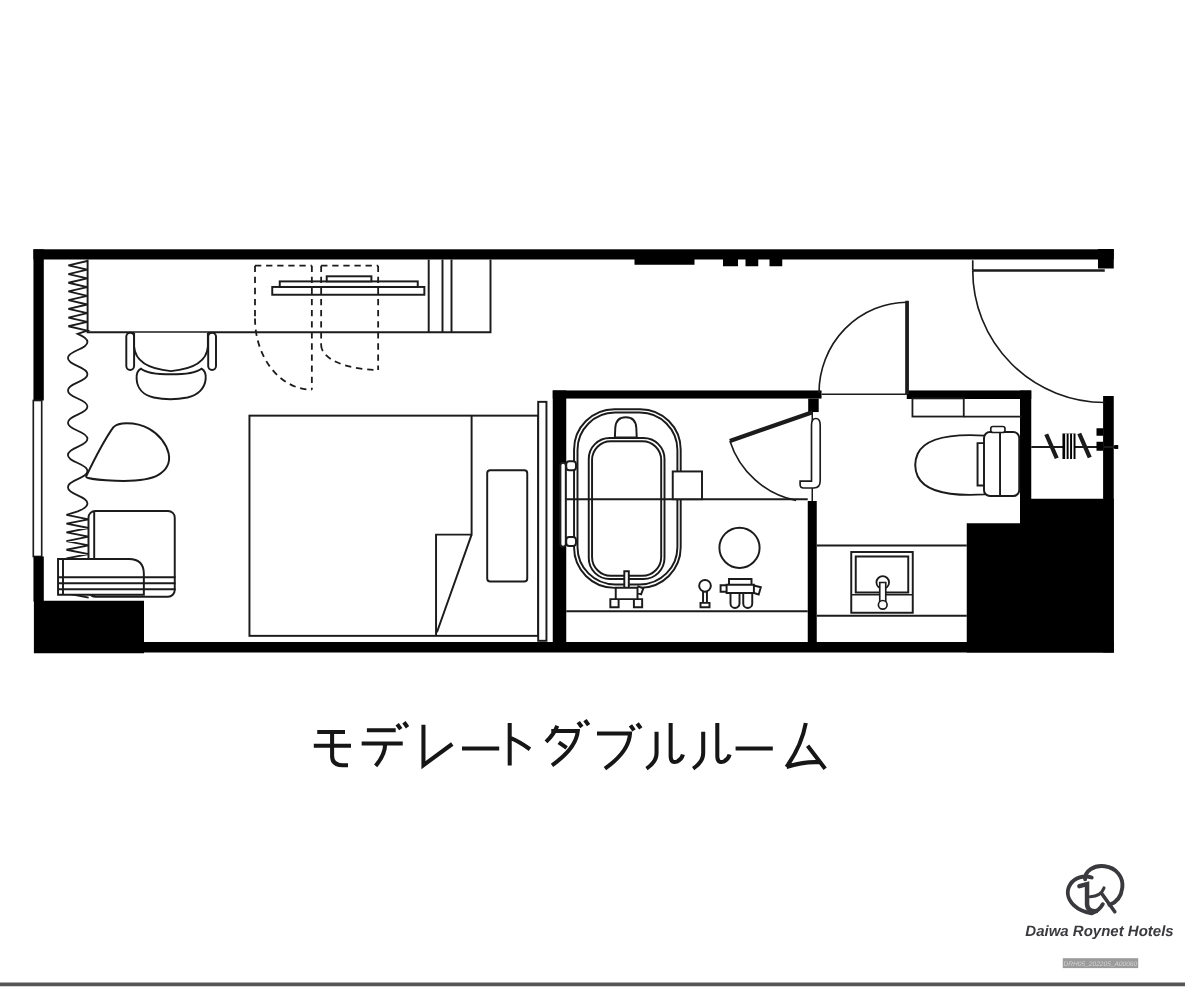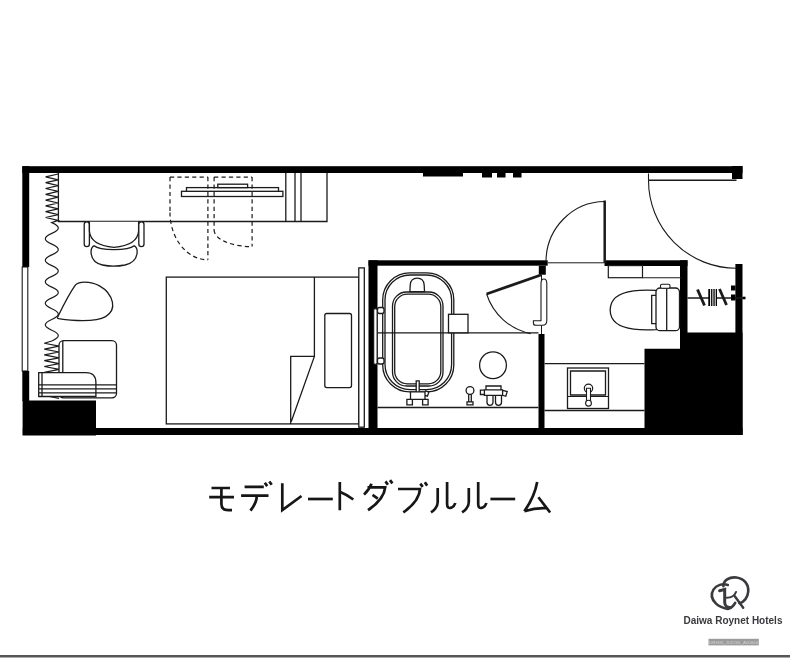--- a/index.html
+++ b/index.html
@@ -1,17 +1,17 @@
 <!DOCTYPE html>
 <html><head>
 <meta charset="utf-8">
 <style>
   html,body{margin:0;padding:0;background:#ffffff;}
   body{font-family:"Liberation Sans", sans-serif;}
-  #page{position:relative;width:790px;height:658px;overflow:hidden;}
+  #page{position:relative;width:790px;height:658px;overflow:hidden;font-style:italic;}
 </style>
 </head>
 <body>
 <div id="page">
 <svg width="790" height="658" viewBox="0 0 790 658" xmlns="http://www.w3.org/2000/svg">
 <g fill="none" stroke="#1b1b1b" stroke-width="1.3">
 
 <rect x="22.3" y="166.2" width="720.2" height="6.8" fill="#000" stroke="none"></rect>
 
 <rect x="423" y="172.5" width="40" height="4" fill="#000" stroke="none"></rect>

